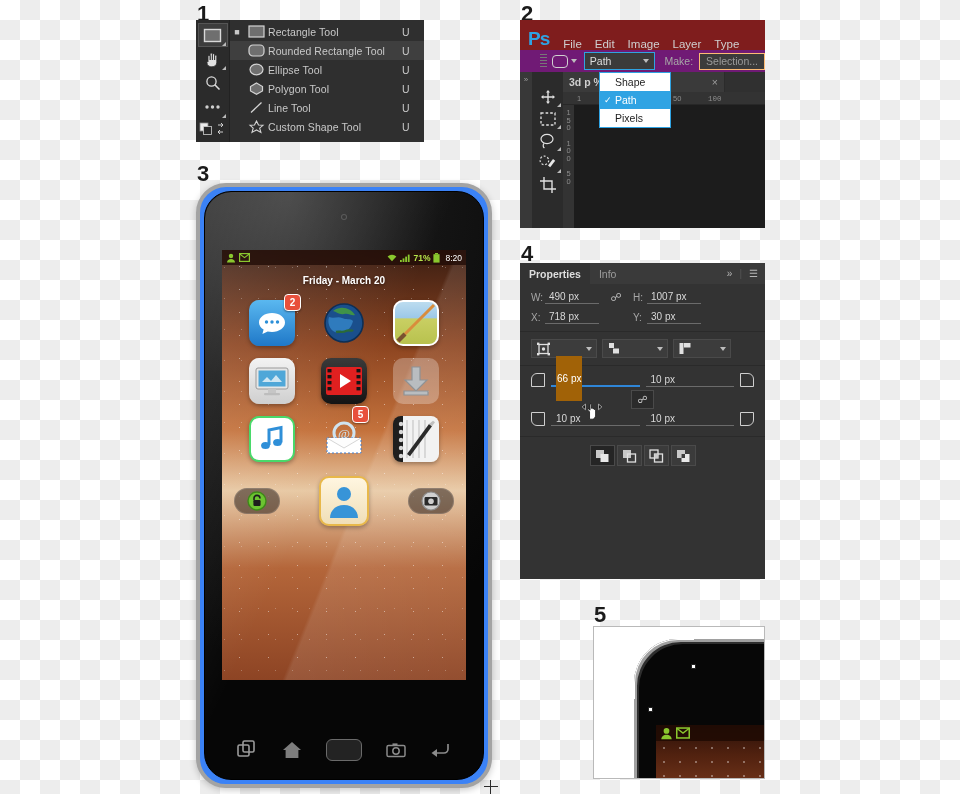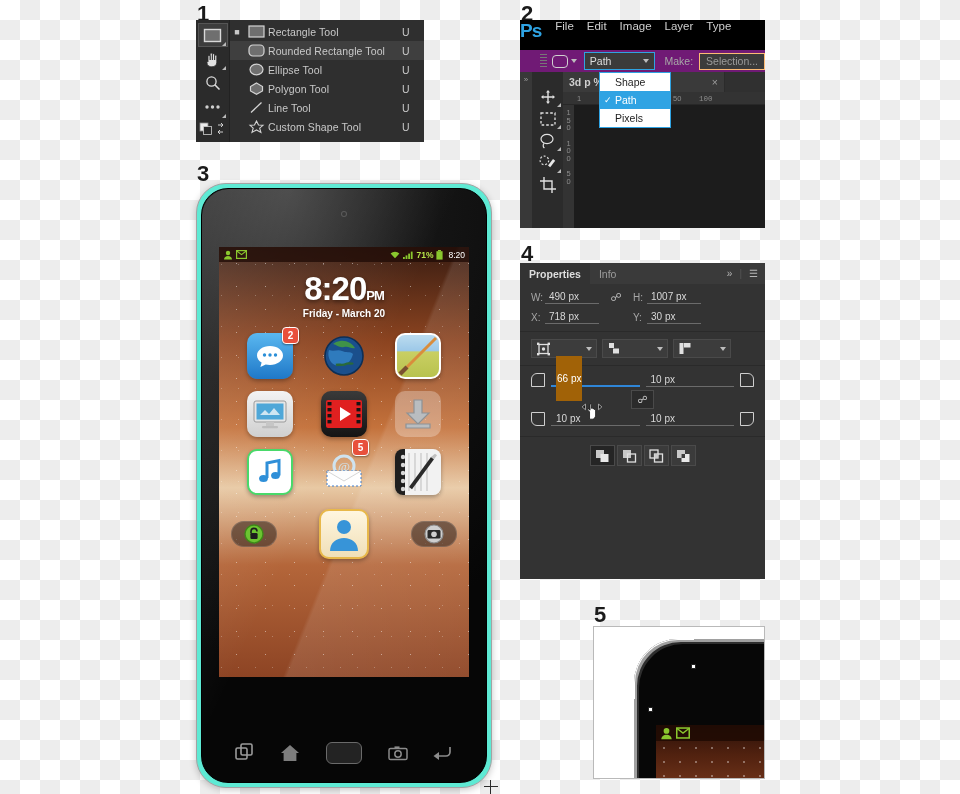--- a/index.html
+++ b/index.html
@@ -37,21 +37,21 @@
   .flyout { flex: 1; background: #2f2f2f; padding: 2px 0; }
   .flyout-row { height: 19px; display: flex; align-items: center; color: #c9c9c9; font-size: 10.5px; position: relative; }
   .flyout-row.sel { background: #3f3f3f; }
   .fr-dot { width: 14px; text-align: center; font-size: 9px; color: #c9c9c9; }
   .fr-icon { width: 24px; display: flex; align-items: center; justify-content: center; }
   .fr-label { flex: 1; letter-spacing: .1px; }
   .fr-key { width: 22px; text-align: left; color: #c9c9c9; }
 
   
   #panel2 { position: absolute; left: 520px; top: 20px; width: 245px; height: 208px; background: #303030; overflow: hidden; }
-  .ps-menubar { height: 30px; background: #000000; display: flex; align-items: flex-start; }
+  .ps-menubar { height: 30px; background: #7f1d1d; display: flex; align-items: flex-end; padding-left: 8px; }
   .ps-logo { color: #2fa3e3; font-size: 19px; font-weight: 700; letter-spacing: -1px; margin-right: 14px; }
   .ps-menu-item { color: #cfcfcf; font-size: 11.5px; margin-right: 13px; }
   .ps-optionsbar { height: 22px; background: #701a75; display: flex; align-items: center; padding-left: 20px; position: relative; }
   .grip { width: 7px; height: 14px; background-image: repeating-linear-gradient(to bottom,#777 0 1px,transparent 1px 3px); margin-right: 5px; }
   .shape-swatch { width: 16px; height: 13px; border-radius: 4px; border: 1.6px solid #d0d0d0; margin-right: 3px; }
   .caret { width: 0;height:0;border-left:3.5px solid transparent;border-right:3.5px solid transparent;border-top:4px solid #bdbdbd; }
   .mode-box { width: 72px; height: 18px; border: 1px solid #2fa3e3; background: #3b3b3b; display: flex;
       align-items: center; justify-content: space-between; padding: 0 5px; margin-left: 7px; }
   .mode-box span { color: #dedede; font-size: 10.5px; }
   .make-lbl { color: #a8a8a8; font-size: 10.5px; margin-left: 9px; }
@@ -74,22 +74,22 @@
       color: #8d8d8d; font-size: 7.5px; position: relative; }
   .ruler-h span { position: absolute; bottom: 1px; }
   .canvas-inner { display: flex; height: 123px; }
   .ruler-v { width: 11px; background: #333; color: #8d8d8d; font-size: 7.5px; text-align: center;
       line-height: 7.5px; padding-top: 4px; }
   .canvas-dark { flex: 1; background: #1c1c1c; }
 
   
   #panel3 { position: absolute; left: 196px; top: 183px; width: 296px; height: 605px; }
   .phone-frame {
-    width: 100%; height: 100%; border-radius: 30px; background: #5eead4;
-    border: 1px solid #a3a3a3; padding: 4px;
+    width: 100%; height: 100%; border-radius: 30px; background: #3b82f6;
+    border: 4px solid #a3a3a3; padding: 4px;
     box-shadow: 0 2px 7px rgba(0,0,0,.22);
   }
   .phone-bezel {
     width: 100%; height: 100%; border-radius: 27px; position: relative; overflow: hidden;
     background: radial-gradient(120% 80% at 30% 0%, #3a3a3a 0%, #141414 45%, #060606 100%);
     border: 1px solid #000;
   }
   .phone-gloss { position: absolute; inset: 0; border-radius: 27px; pointer-events: none;
     background: linear-gradient(115deg, rgba(255,255,255,.15) 0%, rgba(255,255,255,.05) 32%, rgba(255,255,255,0) 46%); }
   .cam-dot { position: absolute; top: 22px; left: 50%; transform: translateX(-50%);
@@ -374,21 +374,21 @@
 
     <div class="ps-canvasarea">
       <div class="doc-tab">
         <span>3d p         % (RGB/8)</span>
         <span class="x">×</span>
       </div>
       <div class="ruler-h">
         <span style="left:14px;">1</span>
         <span style="left:82px;">0</span>
         <span style="left:110px;">50</span>
-        <span style="left:136px;font-family:Liberation Mono, monospace;">100</span>
+        <span style="left:145px;font-family:Liberation Mono, monospace;">100</span>
       </div>
       <div class="canvas-inner">
         <div class="ruler-v">
           <div>1<br>5<br>0</div>
           <div style="margin-top:8px;">1<br>0<br>0</div>
           <div style="margin-top:8px;">5<br>0</div>
         </div>
         <div class="canvas-dark"></div>
       </div>
     </div>
@@ -430,21 +430,20 @@
             <span class="sb-pct">71%</span>
             <svg width="7" height="10" viewBox="0 0 7 10">
               <rect x="2" y="0" width="3" height="1.2" fill="#8ac72e"></rect>
                 <rect x=".4" y="1.2" width="6.2" height="8.4" fill="#8ac72e"></rect>
             </svg>
             <span class="sb-time">8:20</span>
           </span>
         </div>
 
         <div class="clock-wrap">
-          <div class="clock-time"><span>8:20</span><span class="clock-ampm">PM</span></div>
           <div class="clock-date">Friday - March 20</div>
         </div>
 
         <div class="icon-grid">
           <div class="app-icon" style="background:linear-gradient(180deg,#5ab8f0,#1f78c8);">
             <svg width="30" height="24" viewBox="0 0 30 24">
               <path d="M15 2C7.8 2 2 6.2 2 11.4c0 2.9 1.8 5.5 4.6 7.2L5.4 23l5.3-2.6c1.4.3 2.8.5 4.3.5 7.2 0 13-4.3 13-9.5S22.2 2 15 2z" fill="#fff"></path>
               <circle cx="9.5" cy="11" r="1.7" fill="#2b8fd8"></circle>
                 <circle cx="15" cy="11" r="1.7" fill="#2b8fd8"></circle>
                 <circle cx="20.5" cy="11" r="1.7" fill="#2b8fd8"></circle>

